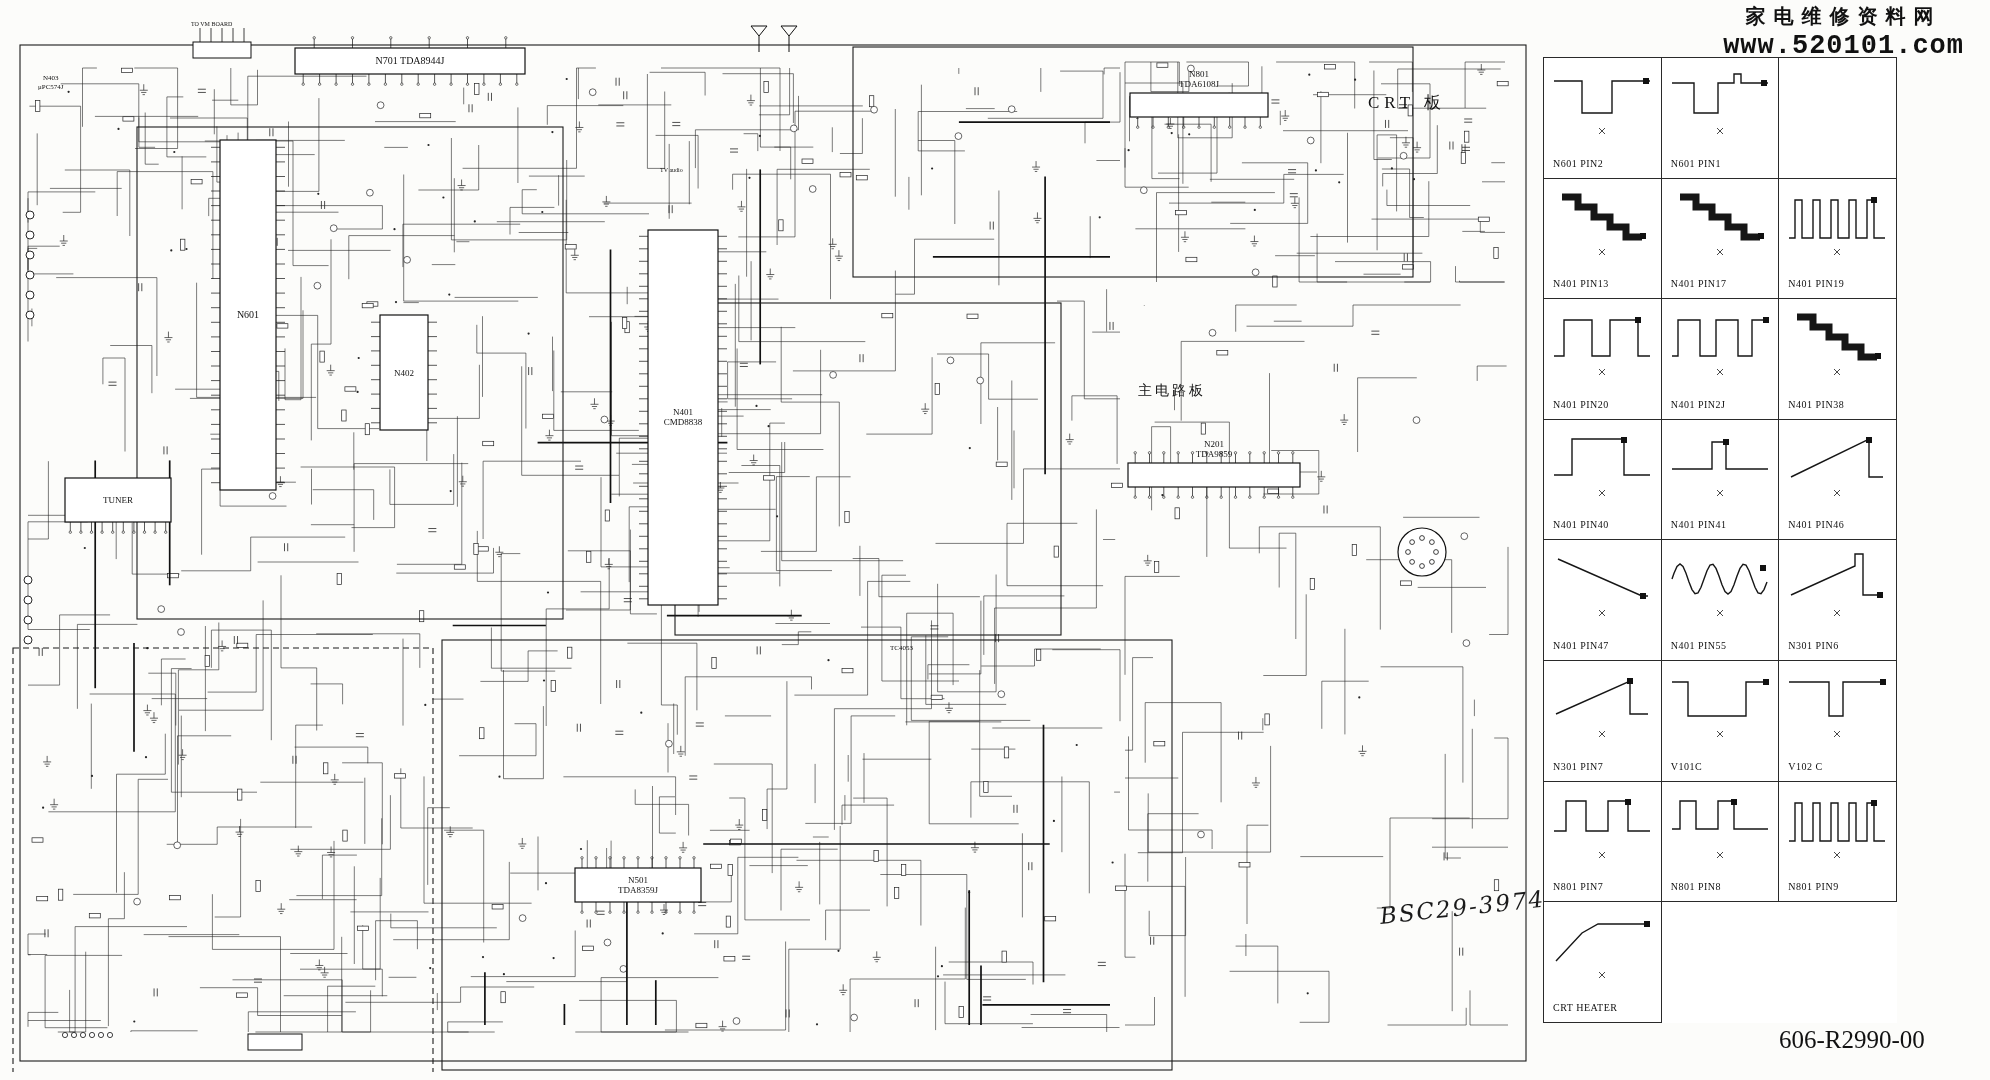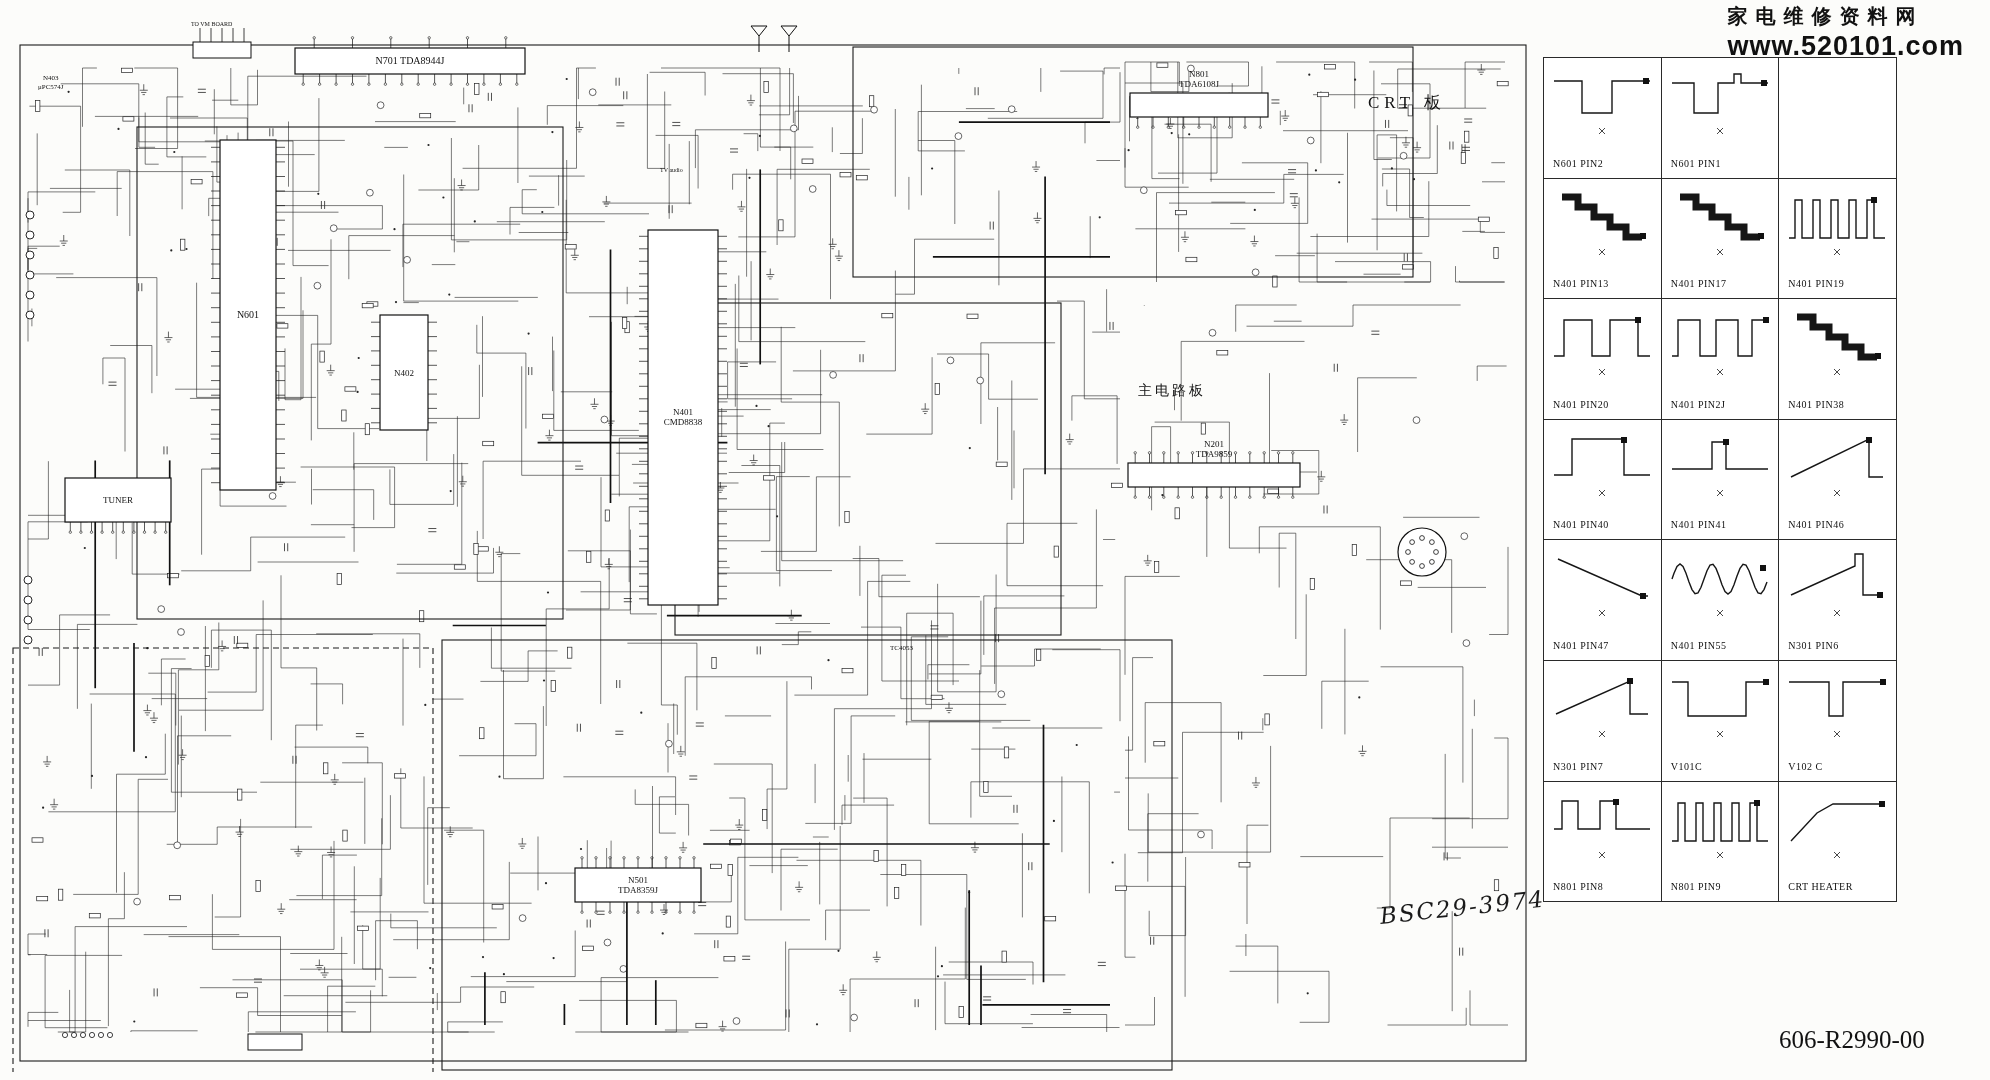--- a/index.html
+++ b/index.html
@@ -1,23 +1,23 @@
 <!DOCTYPE html>
 <html><head>
 <meta charset="utf-8">
 <style>
   html,body{margin:0;padding:0}
   body{
     width:1990px;height:1080px;position:relative;overflow:hidden;
     background:#fcfcfa;color:#111;
     font-family:"Liberation Sans",sans-serif;
   }
-  .site-header{position:absolute;top:3px;right:26px;text-align:left}
+  .site-header{position:absolute;top:3px;right:26px;text-align:center}
   .site-name{font-family:"DejaVu Sans",sans-serif;font-weight:700;font-size:20px;letter-spacing:8px;white-space:nowrap}
-  .site-url{font-family:Liberation Sans, sans-serif;font-weight:700;font-size:27px;letter-spacing:1px;margin-top:1px}
+  .site-url{font-family:Liberation Mono, monospace;font-weight:700;font-size:27px;letter-spacing:1px;margin-top:1px}
   .schematic{position:absolute;left:10px;top:20px;width:1528px;height:1052px}
   .handwritten{
     position:absolute;left:1380px;top:903px;
     font-family:"DejaVu Serif",serif;font-style:italic;font-size:23px;letter-spacing:2px;
     transform:rotate(-6deg);transform-origin:left center;color:#1a1a1a;
   }
   .wave-panel{
     position:absolute;left:1543px;top:57px;width:353px;
     display:grid;grid-template-columns:repeat(3,1fr);grid-auto-rows:120.6px;
     border-top:1px solid #2a2a2a;border-left:1px solid #2a2a2a;background:#fff;
@@ -1383,20 +1383,28 @@
     <div class="wcell">
       <svg width="100" height="68" viewBox="0 0 100 68" class="wsvg">
         <path d="M2,12 H42 V46 H56 V12 H98" fill="none" stroke="#161616" stroke-width="1.4"></path>
         <rect x="93" y="9" width="6" height="6" fill="#111"></rect>
         <path d="M47,61 L53,67 M53,61 L47,67" stroke="#333" stroke-width="0.9"></path>
       </svg>
       <div class="wlabel">V102 C</div>
     </div>
     <div class="wcell">
       <svg width="100" height="68" viewBox="0 0 100 68" class="wsvg">
+        <path d="M2,40 H14 V10 H34 V40 H56 V10 H76 V40 H98" fill="none" stroke="#161616" stroke-width="1.4"></path>
+        <rect x="73" y="8" width="6" height="6" fill="#111"></rect>
+        <path d="M47,61 L53,67 M53,61 L47,67" stroke="#333" stroke-width="0.9"></path>
+      </svg>
+      <div class="wlabel">N801 PIN7</div>
+    </div>
+    <div class="wcell">
+      <svg width="100" height="68" viewBox="0 0 100 68" class="wsvg">
         <path d="M2,38 H10 V10 H26 V38 H48 V10 H64 V38 H98" fill="none" stroke="#161616" stroke-width="1.4"></path>
         <rect x="61" y="8" width="6" height="6" fill="#111"></rect>
         <path d="M47,61 L53,67 M53,61 L47,67" stroke="#333" stroke-width="0.9"></path>
       </svg>
       <div class="wlabel">N801 PIN8</div>
     </div>
     <div class="wcell">
       <svg width="100" height="68" viewBox="0 0 100 68" class="wsvg">
         <path d="M2,50 H8 V12 H15 V50 H26 V12 H33 V50 H44 V12 H51 V50 H62 V12 H69 V50 H80 V12 H87 V50 H98" fill="none" stroke="#161616" stroke-width="1.4"></path>
         <rect x="84" y="9" width="6" height="6" fill="#111"></rect>

